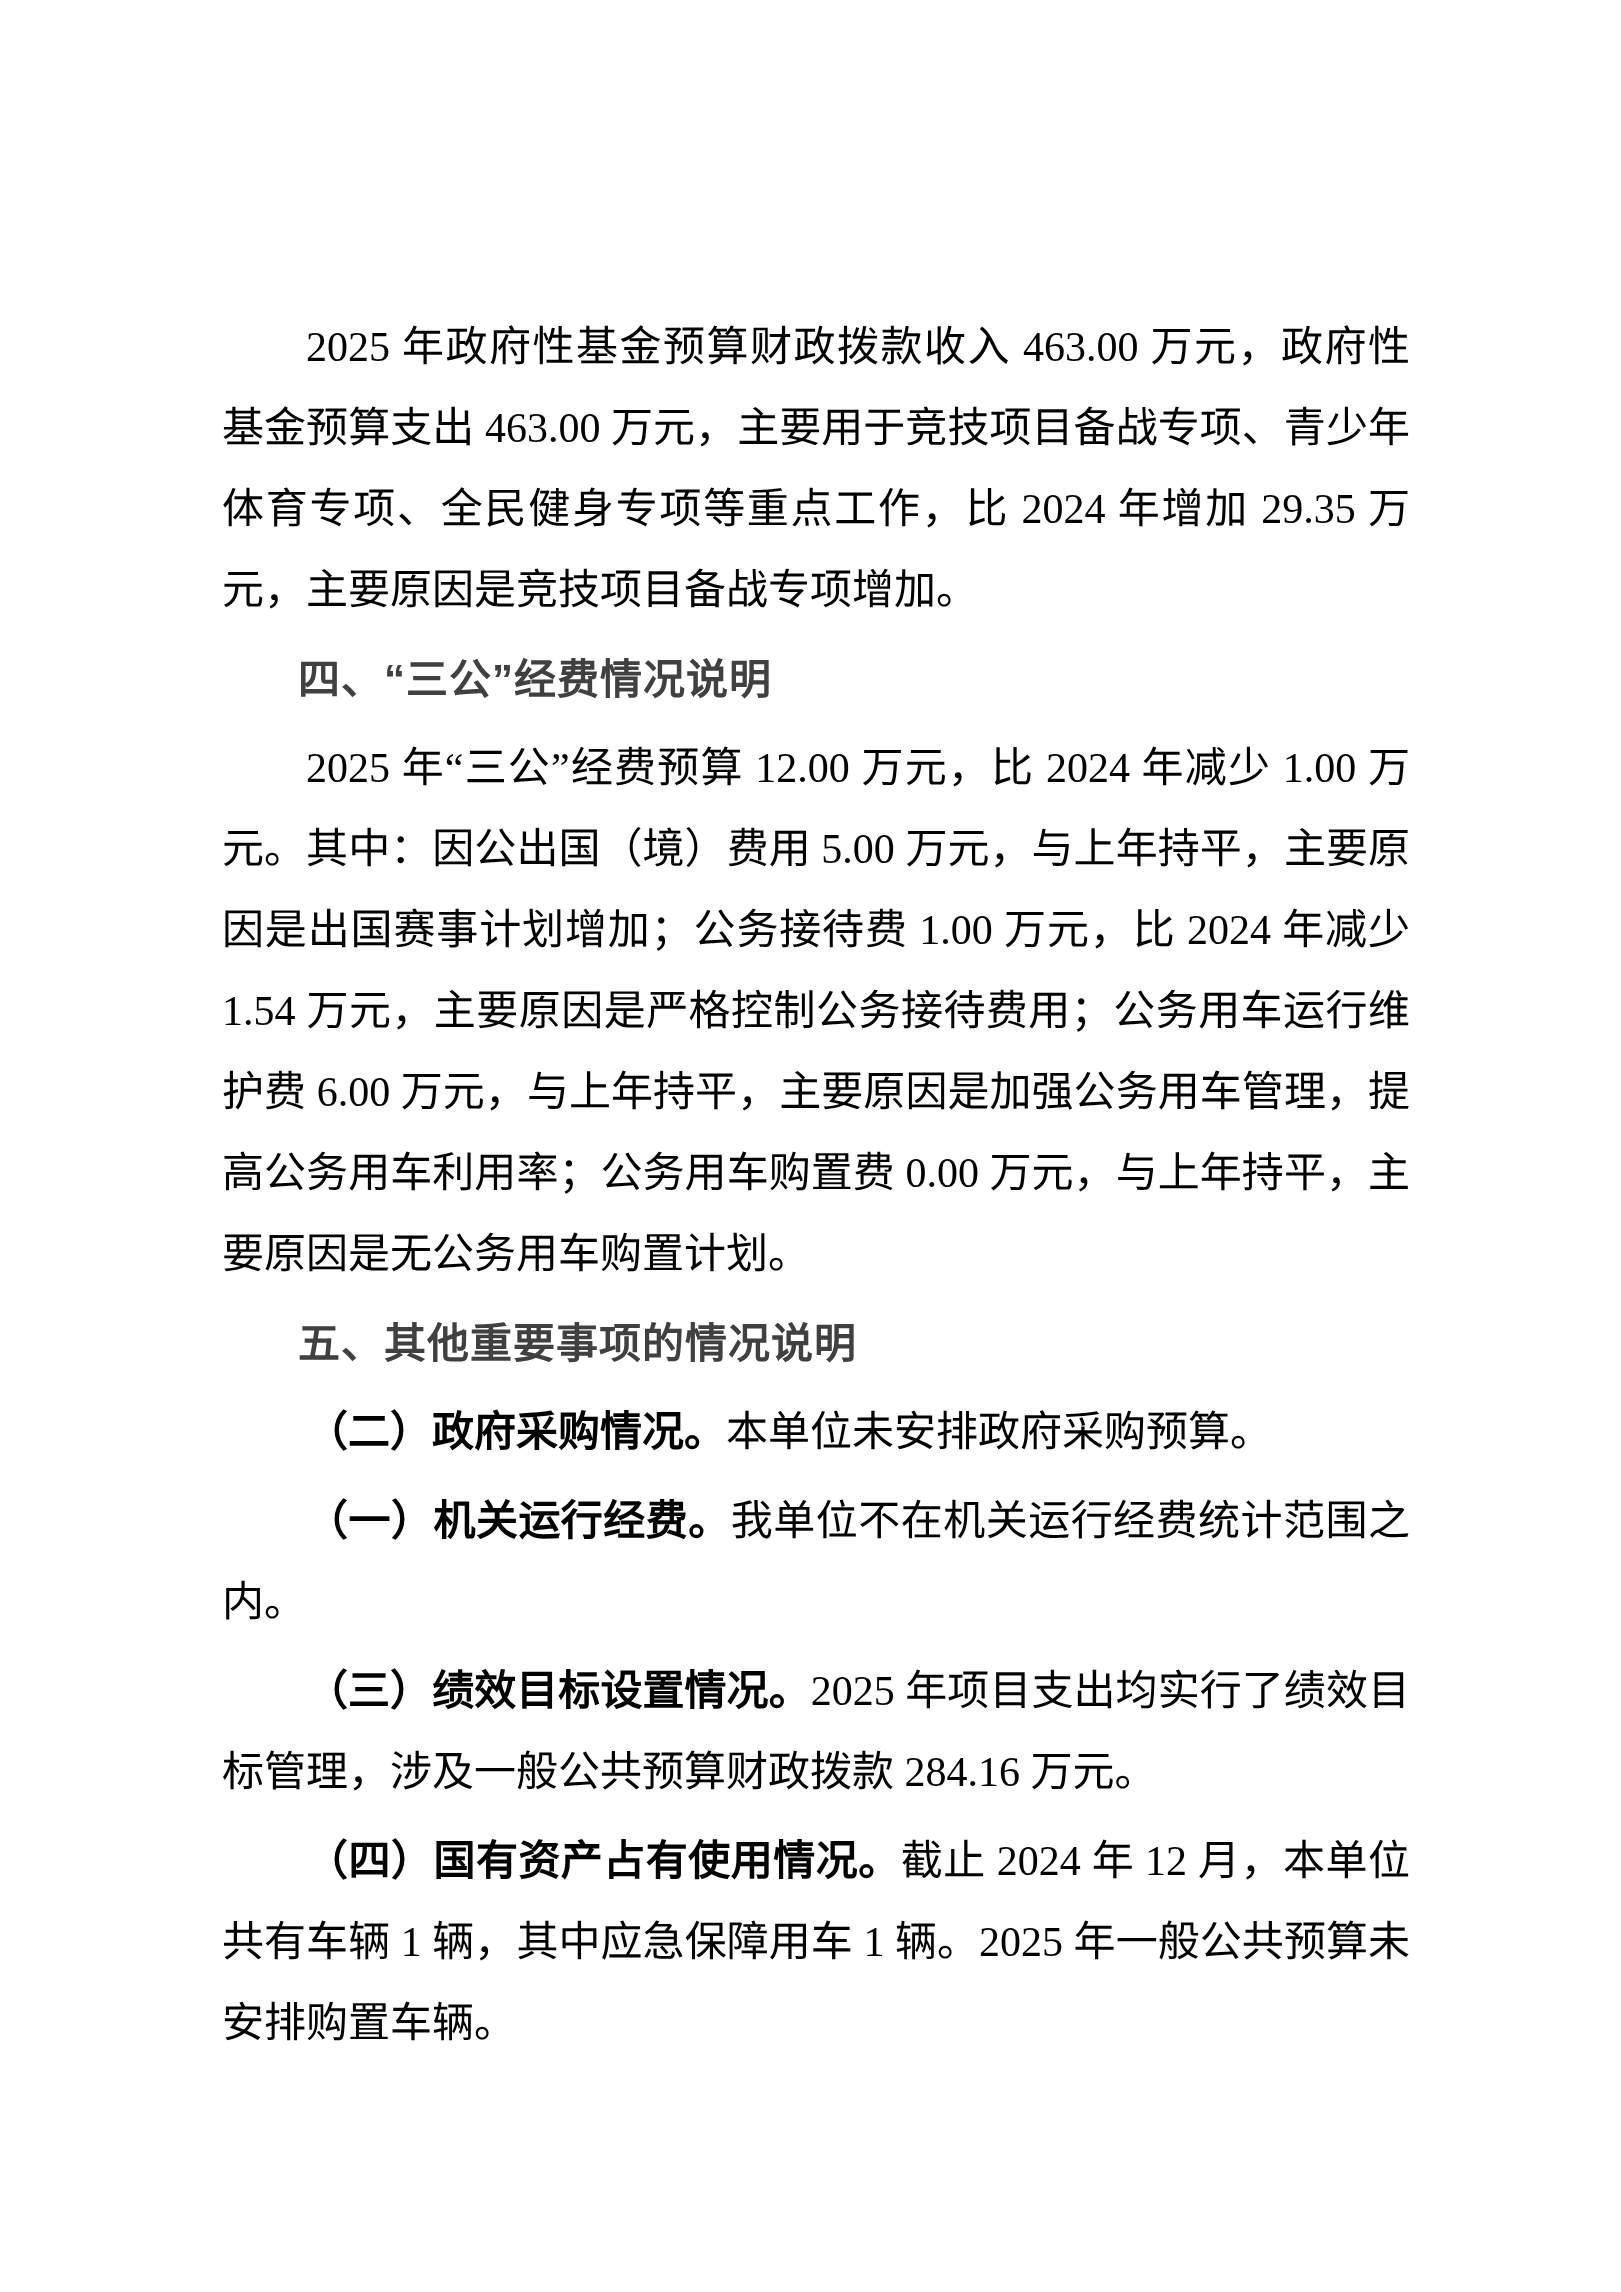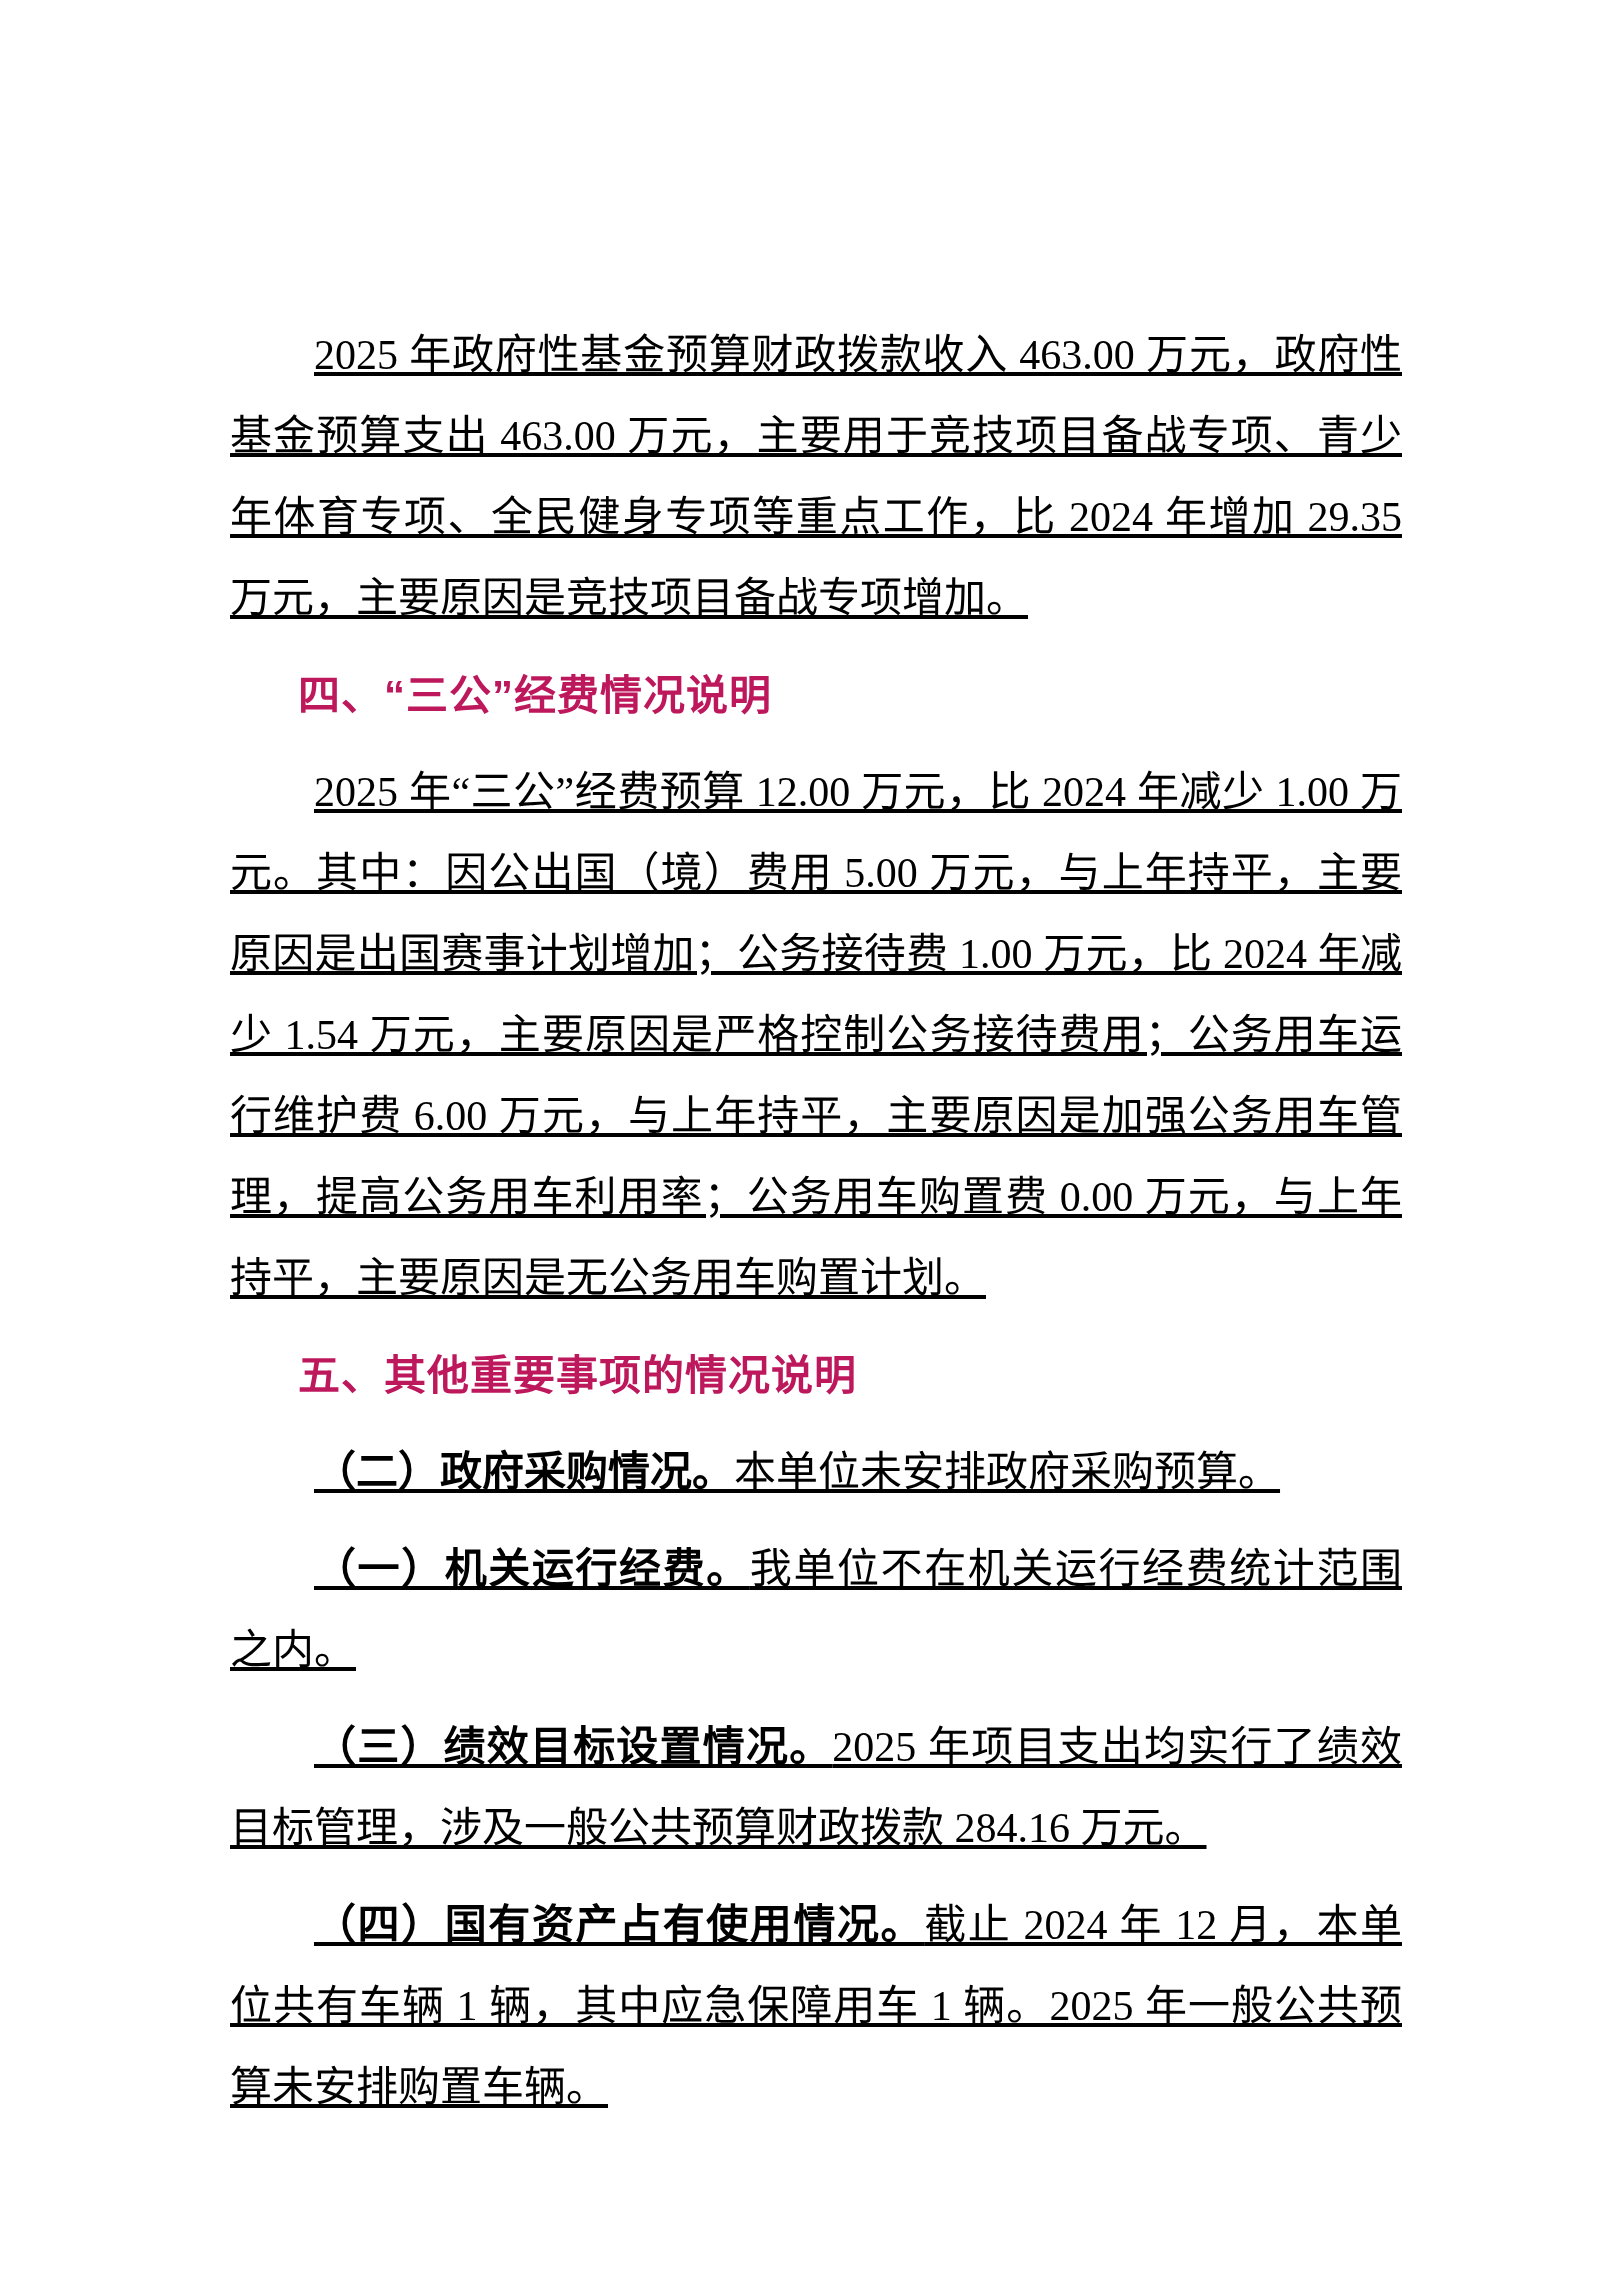--- a/index.html
+++ b/index.html
@@ -12,39 +12,38 @@
     width: 1621px;
     height: 2293px;
     margin: 0 auto;
     background: #ffffff;
     color: #000000;
     box-sizing: border-box;
     padding: 299px 203px 0 214px;
     overflow: hidden;
   }
   .para {
-    margin: 16px;
+    margin: 8px;
     font-family: "Liberation Serif", "DejaVu Serif", serif;
     font-size: 42px;
     line-height: 81px;
     text-align: justify;
     text-justify: inter-character;
     text-indent: 84px;
     color: #000000;
     word-break: break-word;
-    text-decoration: underline;
   }
   .heading {
     margin: 0;
     font-family: "Liberation Sans", "DejaVu Sans", sans-serif;
     font-weight: 700;
     font-size: 42px;
     line-height: 81px;
     text-indent: 84px;
-    color: #be185d;
+    color: #404040;
     letter-spacing: 1px;
   }
   .lead {
     font-weight: 700;
     font-family: "Liberation Serif", "DejaVu Serif", serif;
   }
 </style>
 </head>
 <body>
 

